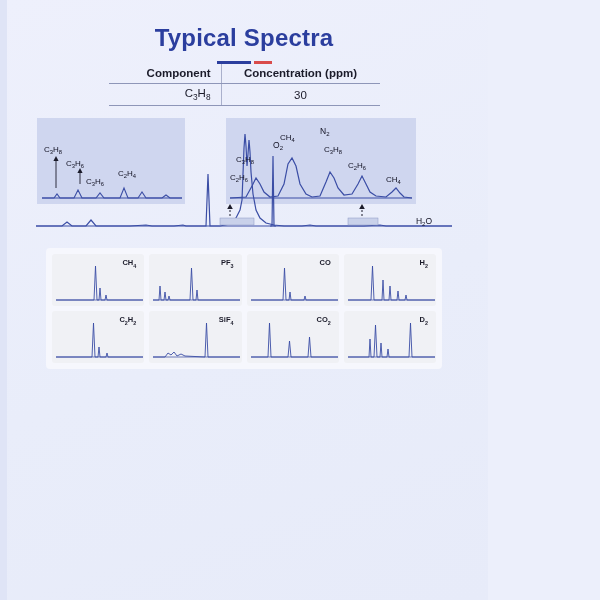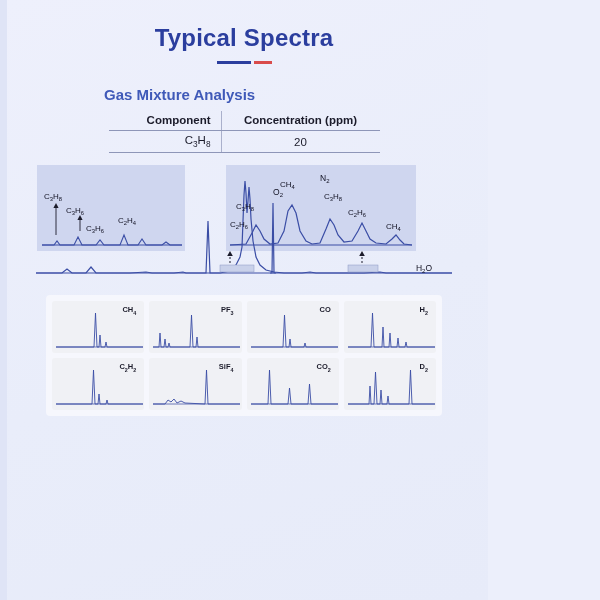--- a/index.html
+++ b/index.html
@@ -139,34 +139,33 @@
 
 <div class="page">
   <div class="left-strip"></div>
 
   <div class="title">Typical Spectra</div>
   <div class="title-rule">
     <span class="seg-blue"></span>
     <span class="seg-red"></span>
   </div>
 
-  <div class="section-head">Gas Mixture Analysis</div>
 
   <div class="table-wrap">
     <table class="gas">
       <thead>
         <tr>
           <th class="col-comp">Component</th>
           <th class="col-conc">Concentration (ppm)</th>
         </tr>
       </thead>
       <tbody>
         <tr>
           <td class="col-comp">C<sub>3</sub>H<sub>8</sub></td>
-          <td class="col-conc">20</td>
+          <td class="col-conc">30</td>
         </tr>
       </tbody>
     </table>
   </div>
 
   <div class="figure-main">
     <svg width="420" height="130" viewBox="0 0 420 130">
 
       <rect x="3" y="4" width="148" height="86" fill="#cfd6ef"></rect>
 

